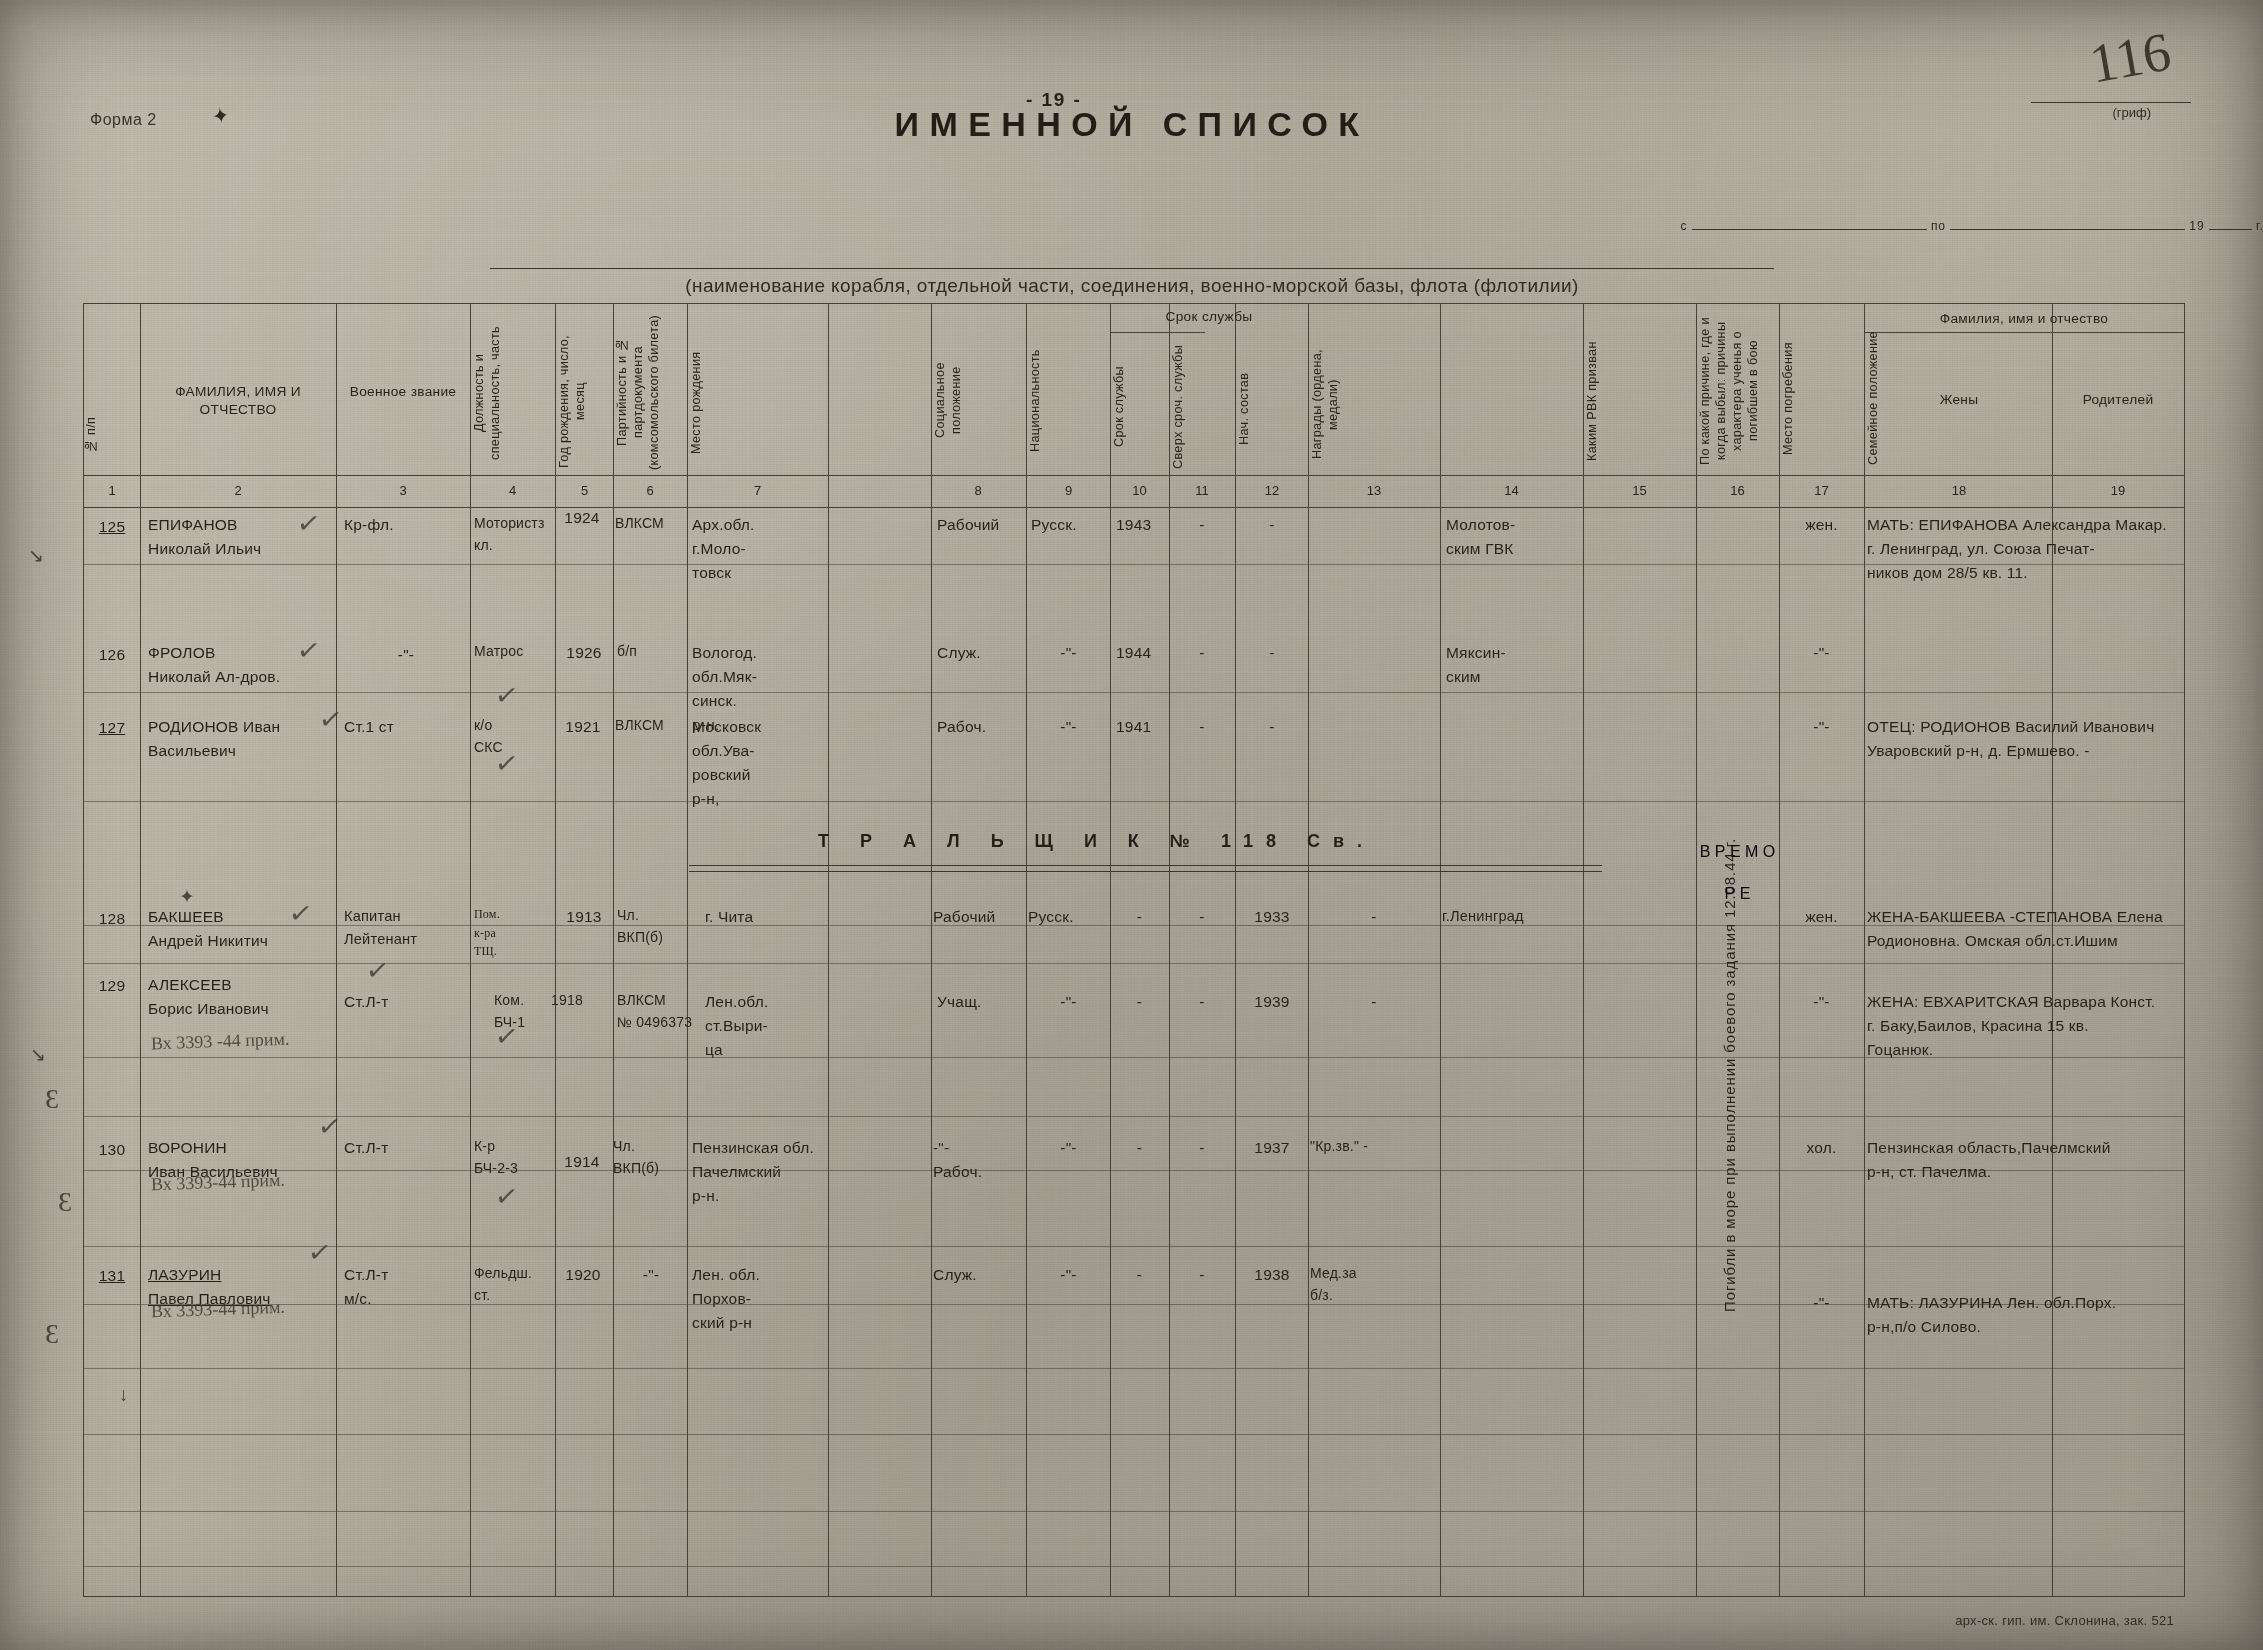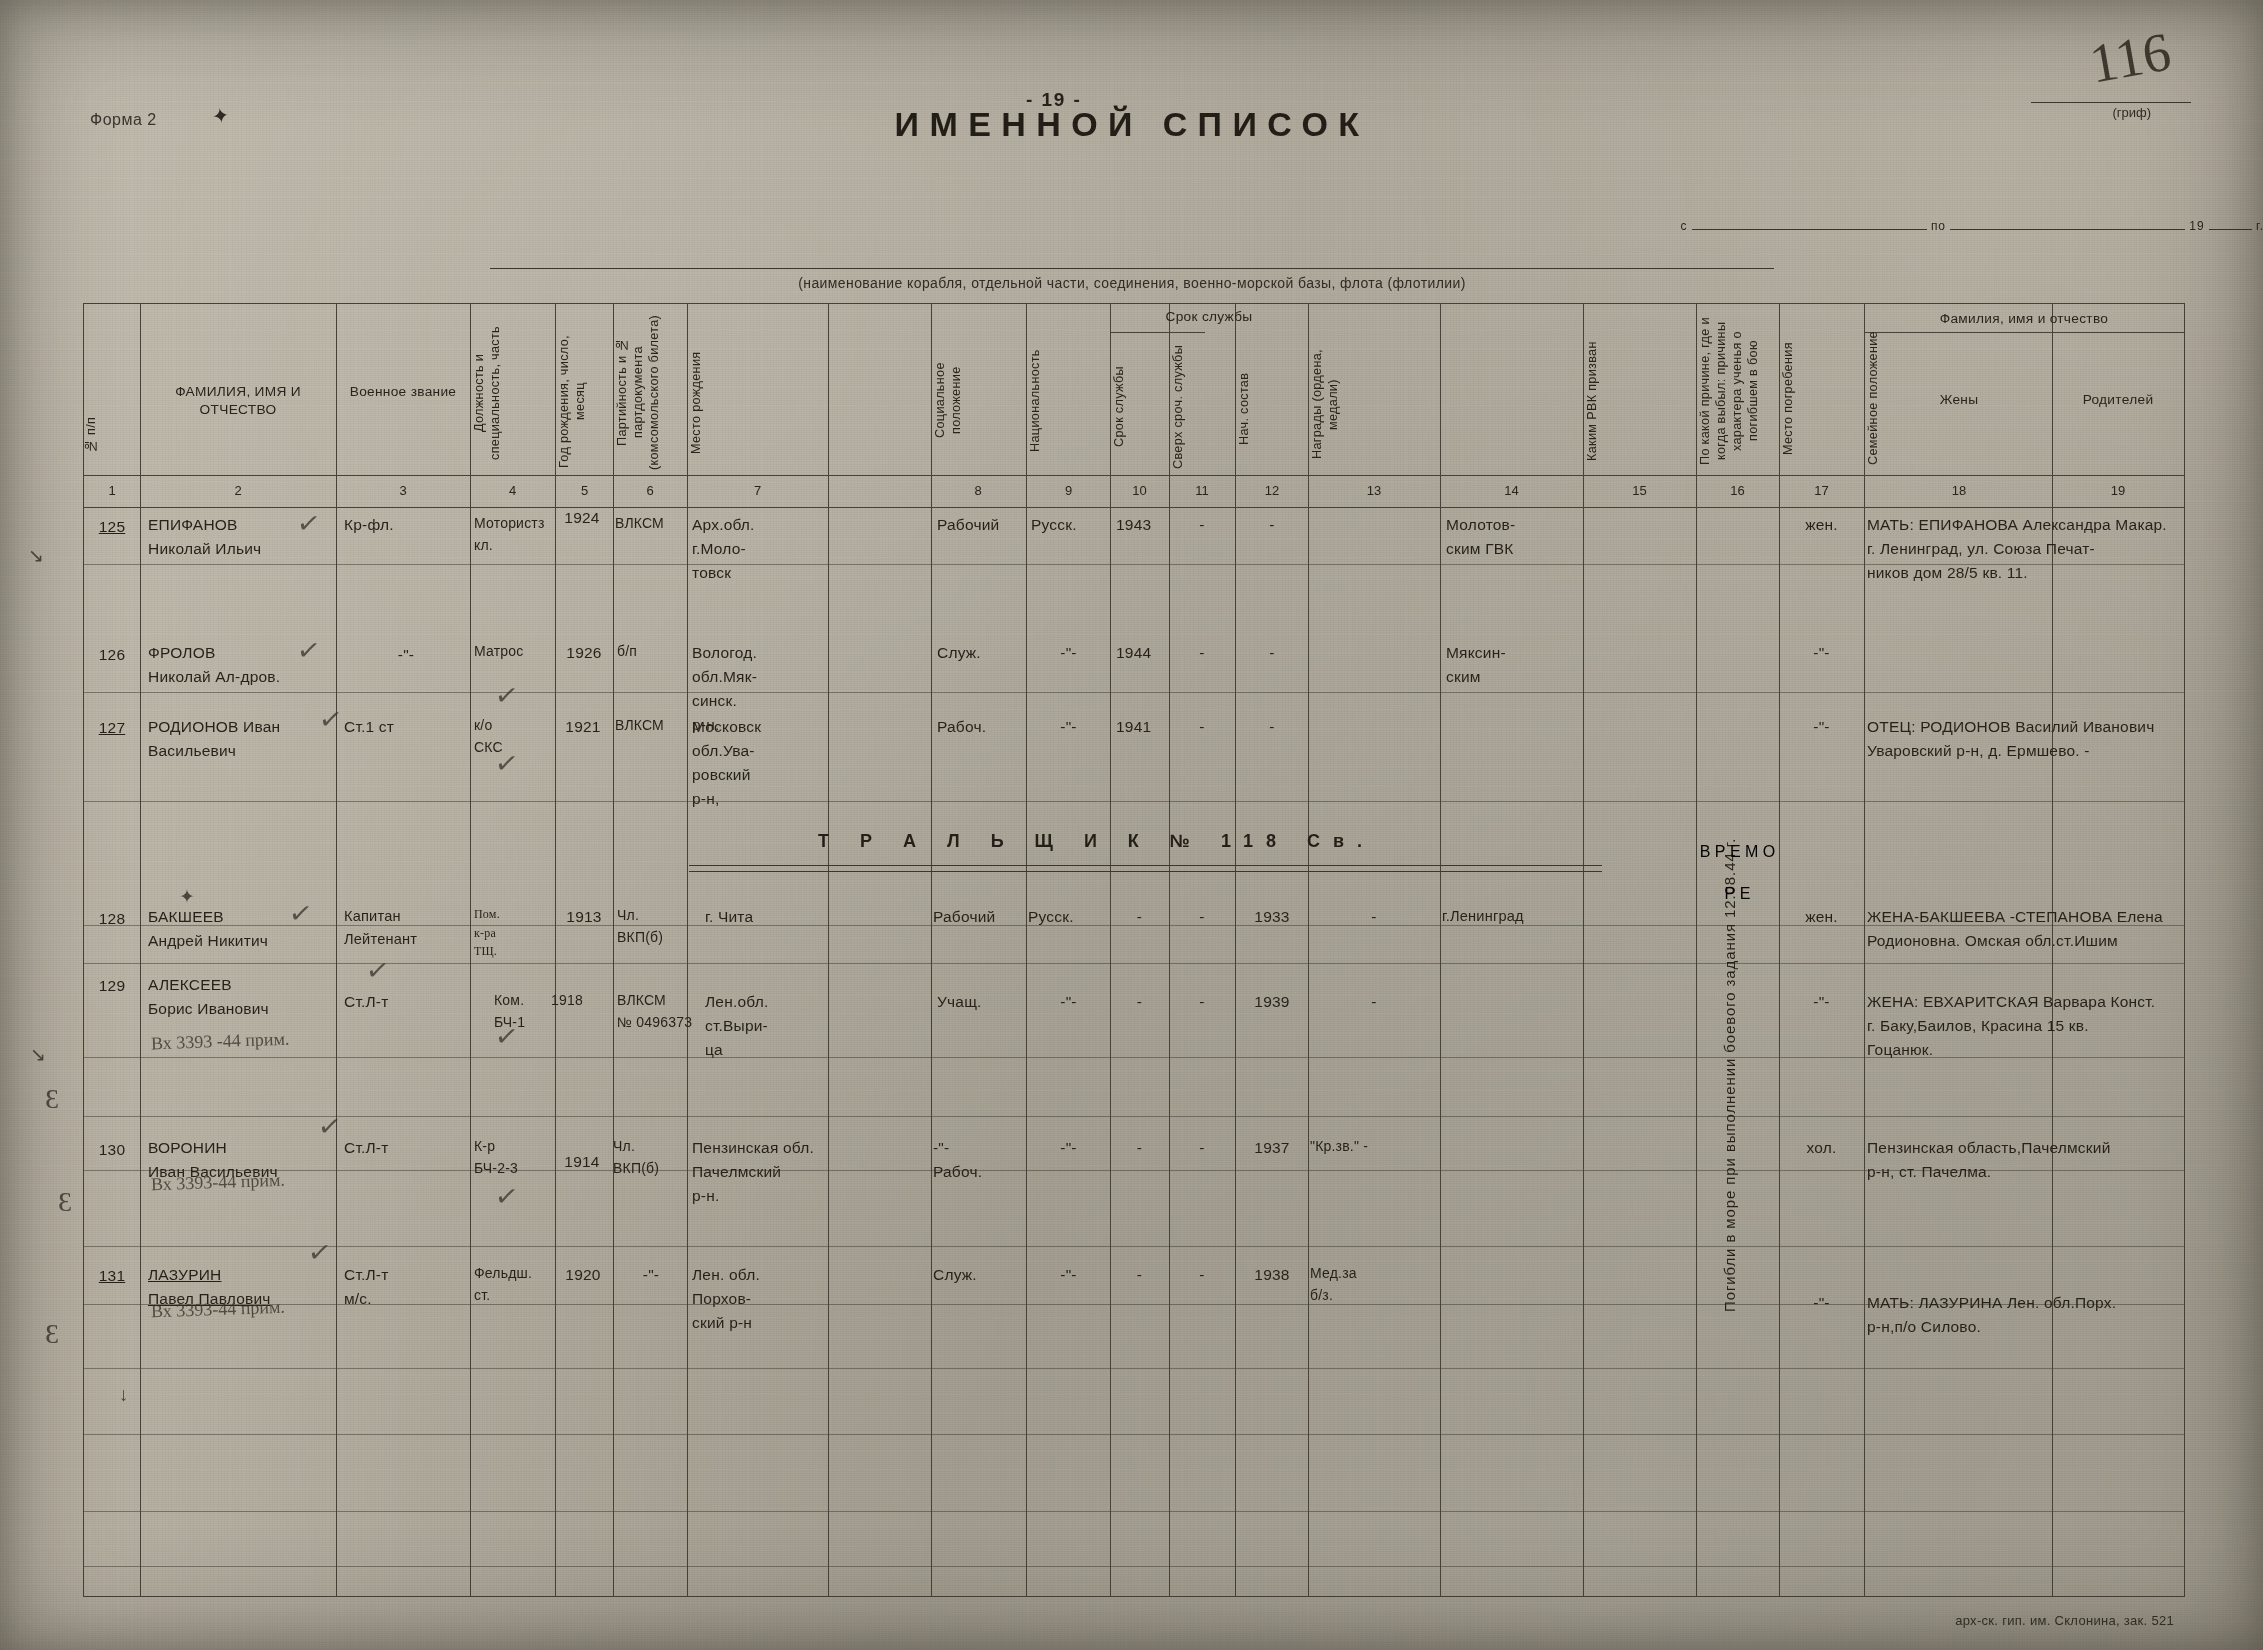--- a/index.html
+++ b/index.html
@@ -36,21 +36,21 @@
 
   
   .form-no{position:absolute;left:90px;top:111px;font-size:16px;letter-spacing:0.5px;color:#3a342c;}
   .star1{position:absolute;left:212px;top:104px;font-size:21px;color:#2f2a22;transform:rotate(-8deg);}
   .pagenum-19{position:absolute;left:1026px;top:89px;font-size:19px;font-weight:bold;color:#262118;letter-spacing:1.9px;}
   .title{position:absolute;left:0;right:0;top:105px;text-align:center;font-size:34px;letter-spacing:10.4px;font-weight:bold;color:#211d16;}
   .subtitle{position:absolute;left:0;right:0;top:172px;text-align:center;font-size:19px;letter-spacing:3.8px;color:#2a251d;}
   .dateline{position:absolute;left:0;right:0;top:215px;text-align:right;font-size:12px;color:#2a251d;letter-spacing:0.9px;}
   .dateline .rule{display:inline-block;border-bottom:0.9px solid #39332a;height:14px;}
   .capline{position:absolute;left:490px;right:490px;top:268px;border-bottom:0.9px solid #3a342b;}
-  .capcaption{position:absolute;left:0;right:0;top:275px;text-align:center;font-size:14px;color:#2f2a22;letter-spacing:0.4px;}
+  .capcaption{position:absolute;left:0;right:0;top:275px;text-align:center;font-size:19px;color:#2f2a22;letter-spacing:0.4px;}
 
   .hand-116{position:absolute;right:94px;top:26px;font-family:"Liberation Serif", serif;font-size:55px;color:#2a251c;transform:rotate(-10deg);opacity:.85;}
   .grif-rule{position:absolute;right:73px;top:102px;width:160px;border-bottom:0.9px solid #3a342b;}
   .grif{position:absolute;right:113px;top:105px;font-size:13px;color:#2f2a22;}
 
   
   .table{position:absolute;left:83px;top:303px;width:2100px;height:1292px;border:0.9px solid #464036;}
   .vline{position:absolute;top:0;bottom:0;width:0;border-left:0.9px solid #464036;}
   .hline{position:absolute;left:0;right:0;height:0;border-top:0.9px solid #464036;}
   .hline.thin{border-top:0.9px solid rgba(70,64,54,.55);}

